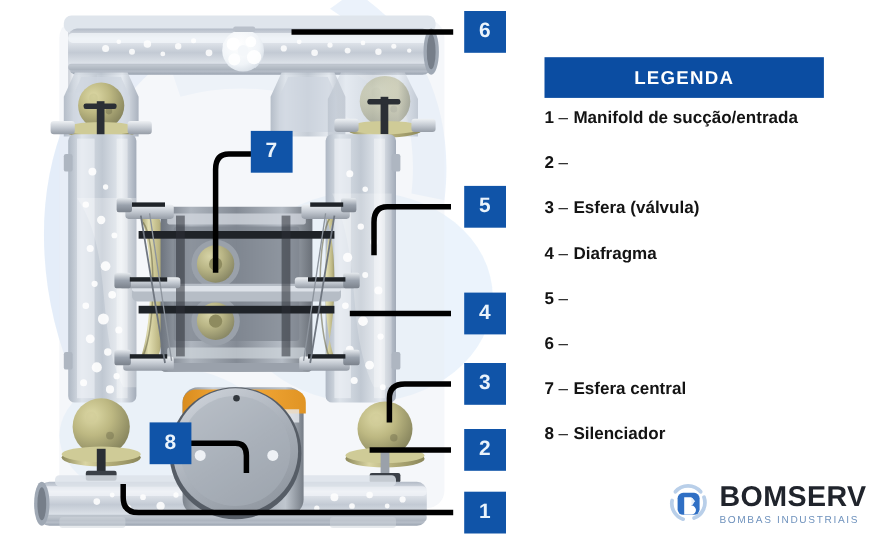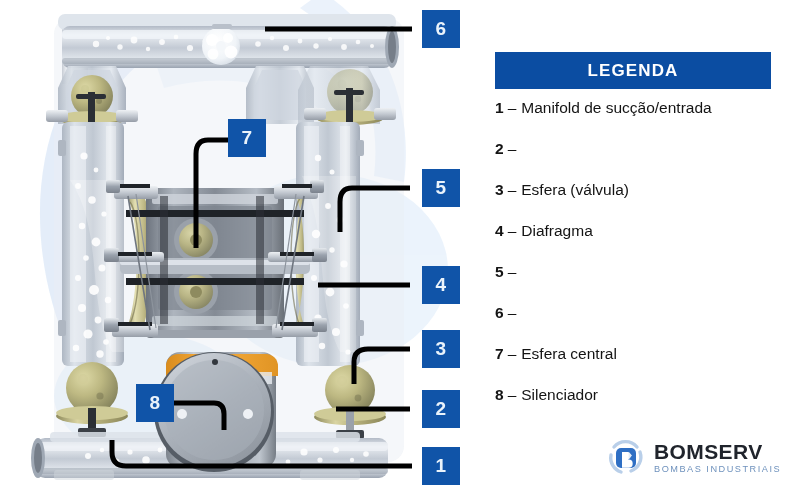--- a/index.html
+++ b/index.html
@@ -52,21 +52,21 @@
 
   
   .legend-panel {
     position: absolute;
     left: 478px; top: 0;
     width: 322px; height: 500px;
   }
   .legend-header {
     position: absolute;
     left: 17px; top: 52px;
-    width: 276px; height: 37px;
+    width: 254px; height: 37px;
     background: #0b4da2;
     display: flex;
     align-items: center;
     justify-content: center;
   }
   .legend-header span {
     color: #ffffff;
     font-size: 17px;
     font-weight: bold;
     letter-spacing: 1.1px;
@@ -85,21 +85,21 @@
     white-space: nowrap;
   }
   .legend-num {
     font-weight: bold;
     margin-right: 4px;
   }
   .legend-dash {
     margin-right: 5px;
   }
   .legend-text {
-    font-weight: normal;
+    font-weight: bold;
   }
 
   
   .logo {
     position: absolute;
     left: 128px; top: 438px;
     display: flex;
     align-items: center;
   }
   .logo-mark {
@@ -107,21 +107,21 @@
     position: relative;
     margin-right: 8px;
     flex: 0 0 auto;
   }
   .logo-words {
     display: flex;
     flex-direction: column;
     justify-content: center;
   }
   .logo-name {
-    font-size: 21px;
+    font-size: 26px;
     font-weight: bold;
     color: #20242c;
     letter-spacing: 0.4px;
     line-height: 1.02;
   }
   .logo-sub {
     font-size: 9.2px;
     font-weight: normal;
     color: #6f92bd;
     letter-spacing: 1.5px;

